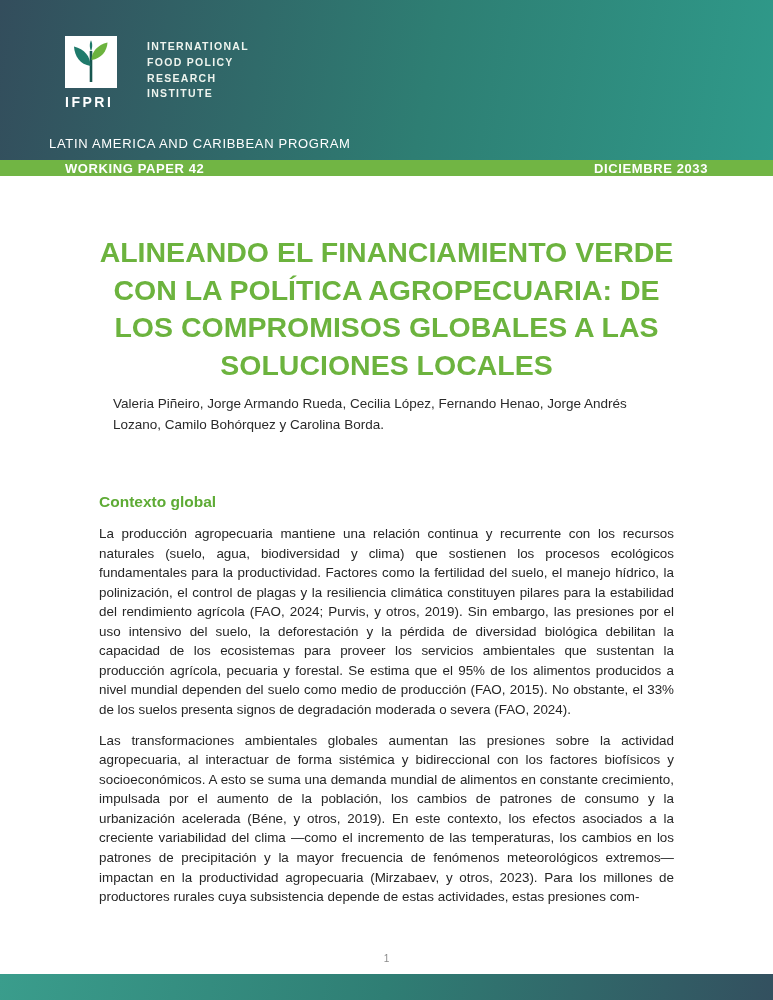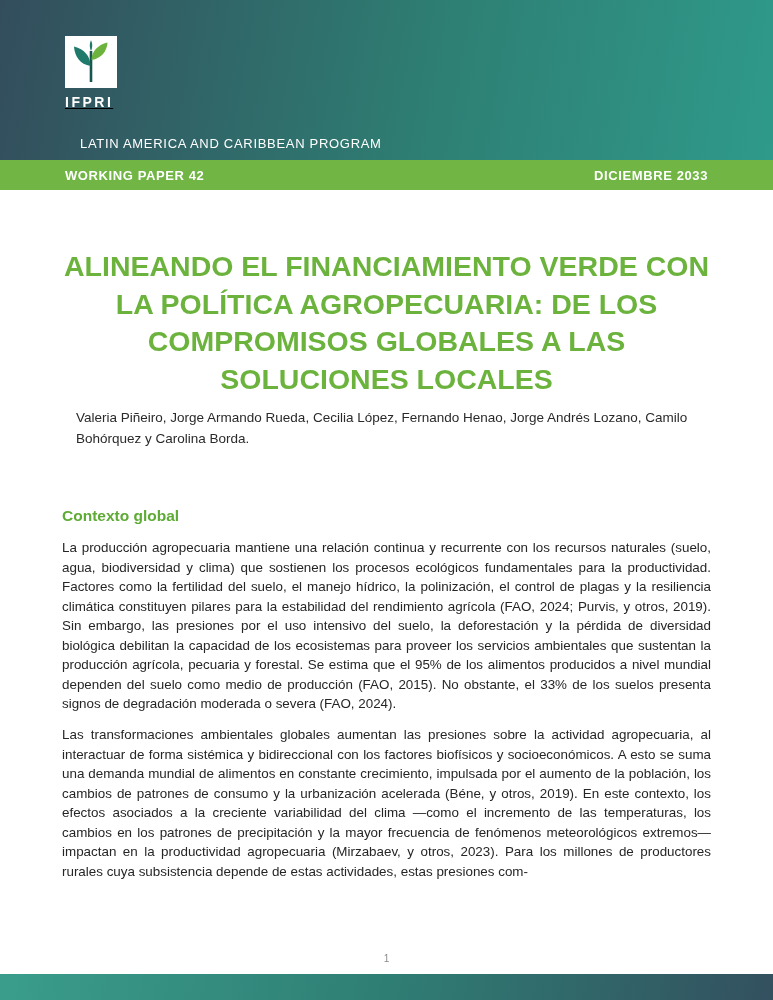--- a/index.html
+++ b/index.html
@@ -17,45 +17,45 @@
 
   
   .masthead {
     position: relative;
     height: 160px;
     background: linear-gradient(100deg, #334d5c 0%, #2e7e73 55%, #2f9a8a 100%);
     box-sizing: border-box;
     padding: 0 65px;
   }
   .logo-row { display: flex; gap: 14px; padding-top: 36px; }
-  .logo-box { width: 68px; text-decoration: underline; }
+  .logo-box { width: 68px; }
   .logo-box svg { display: block; }
   .acronym {
     color: #ffffff; font-weight: bold; font-size: 14px;
     letter-spacing: 2.5px; margin-top: 6px;
   }
   .org-name {
     color: #eef4ee; font-size: 10.5px; font-weight: bold;
     letter-spacing: 1.3px; line-height: 1.5; padding-top: 3px;
   }
   .program {
-    position: absolute; left: 80px; bottom: 9px;
+    position: absolute; left: 49px; bottom: 9px;
     color: #ffffff; font-size: 13px; letter-spacing: 0.7px;
   }
 
   
   .banner {
-    height: 30px; background: #71b544;
+    height: 16px; background: #71b544;
     display: flex; align-items: center; justify-content: space-between;
     padding: 0 65px;
     color: #ffffff; font-weight: bold; font-size: 13px; letter-spacing: 0.6px;
   }
 
   
-  .content { padding: 0 62px; }
+  .content { padding: 0 99px; }
   .title {
     margin: 58px 0 0 0;
     text-align: center;
     color: #6cb33e;
     font-size: 28.5px;
     font-weight: bold;
     line-height: 1.32;
   }
   .authors-h {
     margin: 26px 0 0 0;
@@ -96,20 +96,26 @@
       <div class="logo-box">
         <svg width="52" height="52" viewBox="0 0 52 52">
           <rect width="52" height="52" fill="#ffffff"></rect>
           <path d="M26 46 C26 36 26 28 26 15" stroke="#17564f" stroke-width="2.6" fill="none"></path>
           <path d="M25.5 30 C15 28.5 9.5 20 9 10.5 C19.5 13 25.5 20.5 25.5 30 Z" fill="#1f7a6b"></path>
           <path d="M26.5 24 C36.5 22.5 42 15 42.5 6.5 C32.5 9 26.5 15.5 26.5 24 Z" fill="#6cb33e"></path>
           <path d="M26 15 C24 10.5 24.8 6.8 26 4.2 C27.2 6.8 28 10.5 26 15 Z" fill="#1f7a6b"></path>
         </svg>
         <div class="acronym">IFPRI</div>
       </div>
+      <div class="org-name">
+        <div>INTERNATIONAL</div>
+        <div>FOOD POLICY</div>
+        <div>RESEARCH</div>
+        <div>INSTITUTE</div>
+      </div>
     </div>
     <div class="program">LATIN AMERICA AND CARIBBEAN PROGRAM</div>
   </div>
 
   <div class="banner">
     <span>WORKING PAPER 42</span>
     <span>DICIEMBRE 2033</span>
   </div>
 
   <div class="content">

